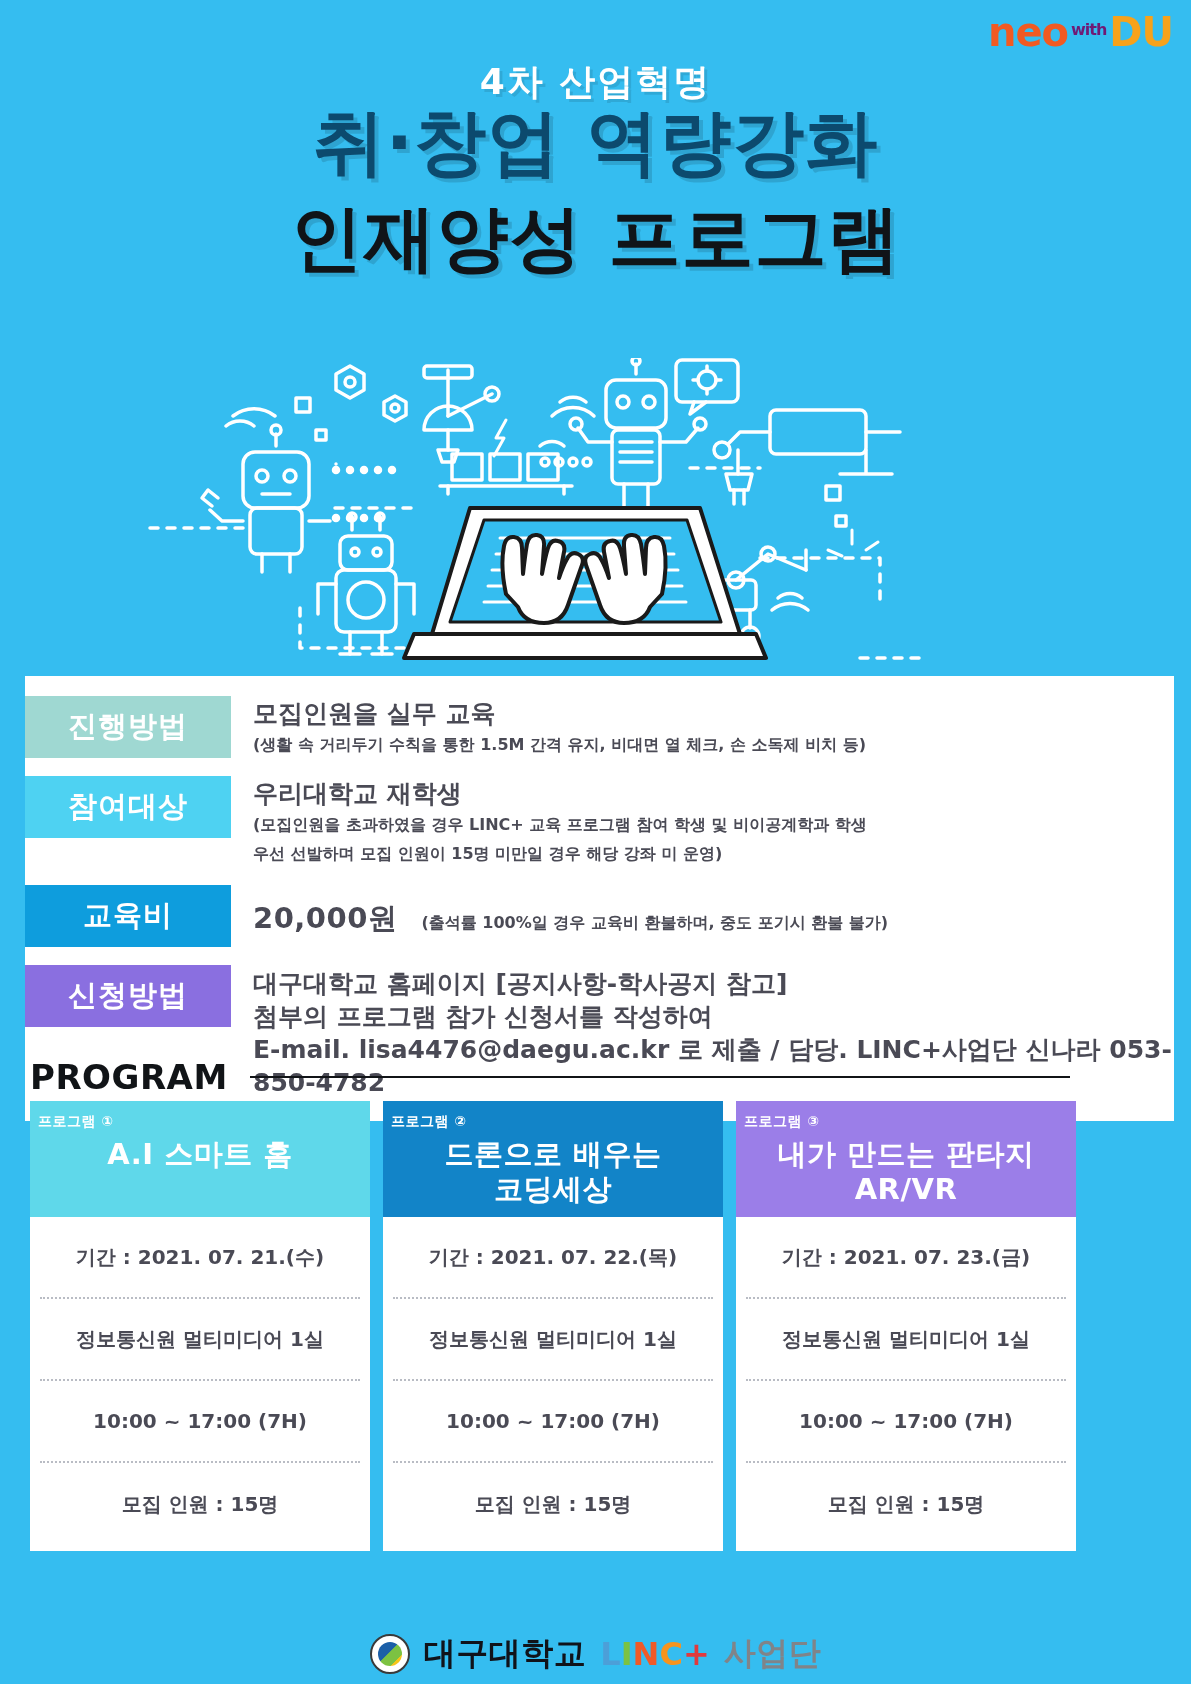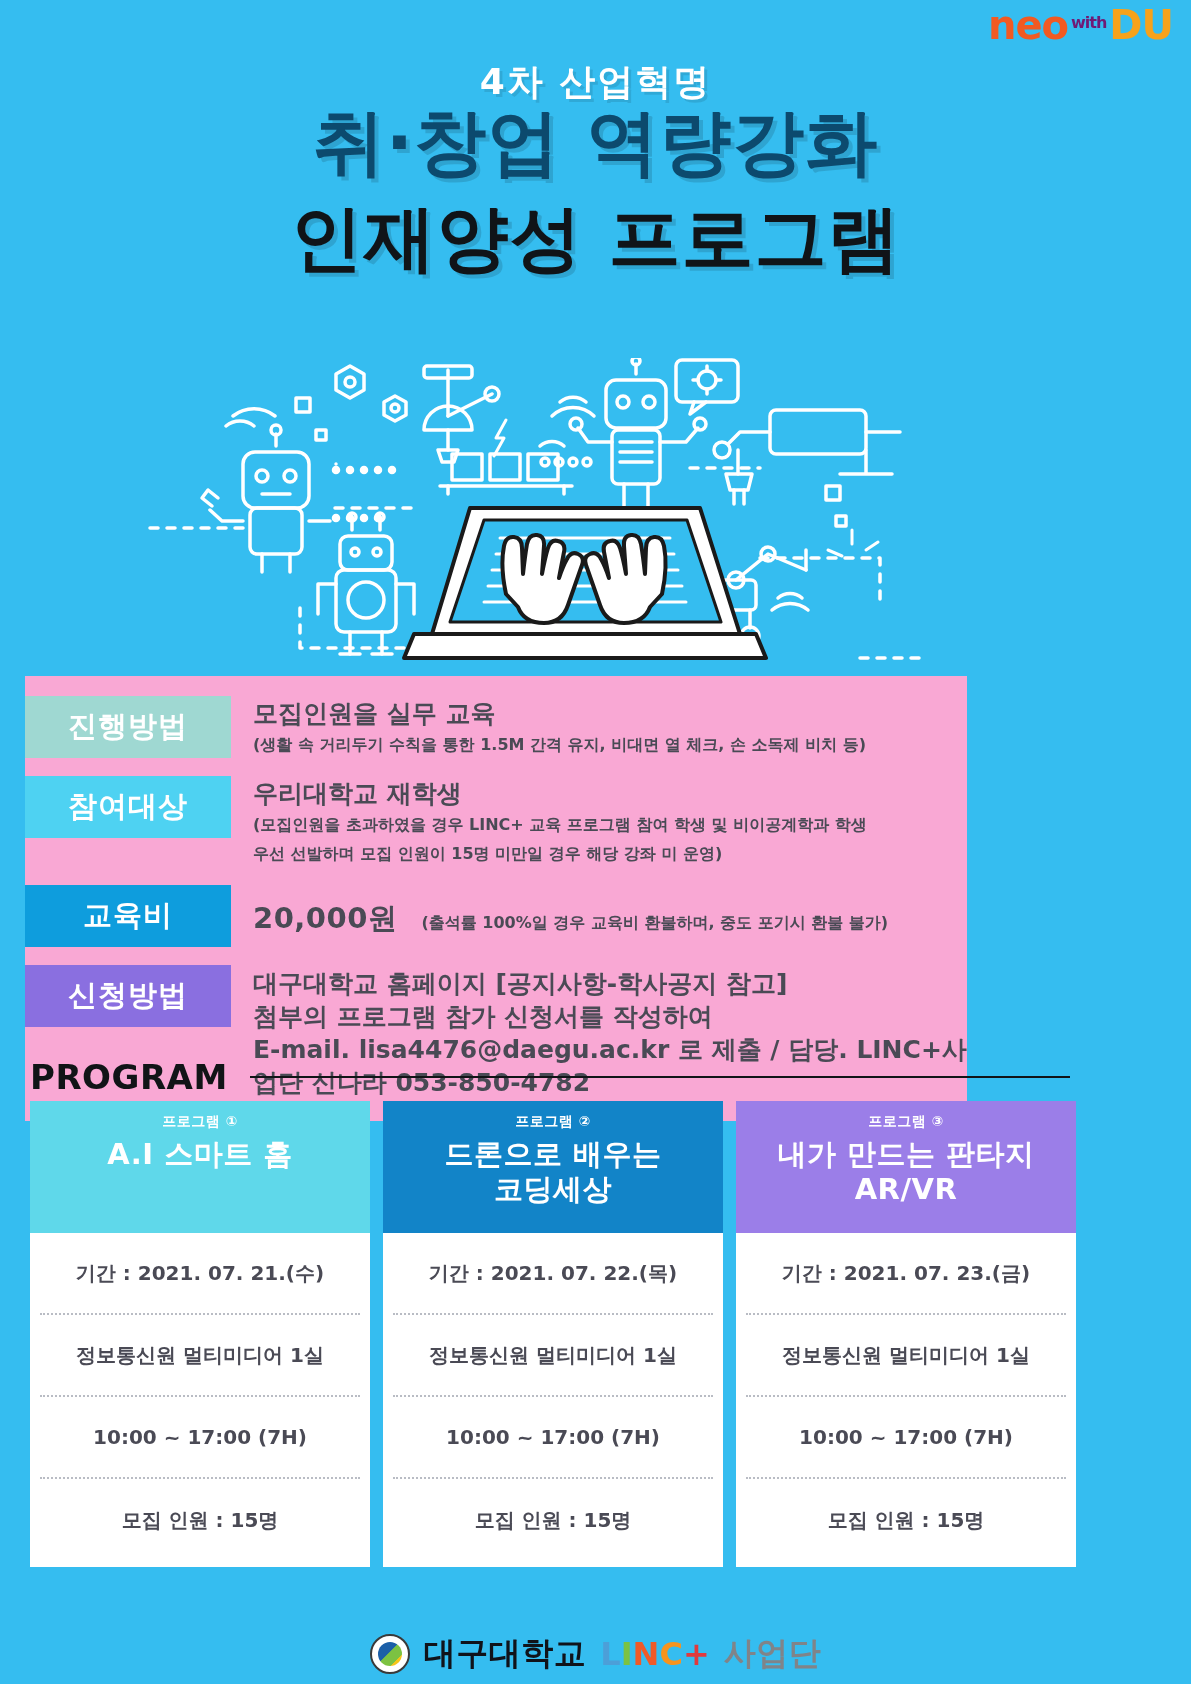--- a/index.html
+++ b/index.html
@@ -7,21 +7,21 @@
   html,body { width:1191px; height:1684px; }
   body {
     font-family:"DejaVu Sans","Liberation Sans",sans-serif;
     background:#35bdf0;
     position:relative;
     overflow:hidden;
   }
 
   
   .brand-logo{
-    position:absolute; top:5px; right:18px;
+    position:absolute; top:12px; right:18px;
     display:flex; align-items:flex-end; gap:2px;
     font-weight:bold; letter-spacing:-1px;
   }
   .brand-neo{ font-size:40px; color:#f15a22; line-height:1; font-style:normal; }
   .brand-with{ font-size:16px; color:#701a75; line-height:1; margin:0 1px 14px 1px; }
   .brand-du{ font-size:40px; color:#f7a21b; line-height:1; }
 
   
   .headline{ position:absolute; top:62px; left:0; width:100%; text-align:center; }
   .hl-kicker{
@@ -42,21 +42,21 @@
 
   
   .illustration{
     position:absolute; top:358px; left:0; width:1191px; height:322px;
   }
   .illustration svg{ display:block; width:100%; height:100%; }
 
   
   .info-panel{
     position:absolute; top:676px; left:25px;
-    width:942px; background:#f9a8d4;
+    width:1149px; background:#ffffff;
     padding:20px 0 22px 0;
   }
   .info-row{ display:flex; align-items:flex-start; min-height:62px; margin-bottom:18px; }
   .info-row:last-child{ margin-bottom:0; }
   .info-label{
     flex:0 0 206px; height:62px;
     display:flex; align-items:center; justify-content:center;
     color:#ffffff; font-size:29px; font-weight:bold; letter-spacing:1px;
   }
   .lbl-0{ background:#9fd8d2; }
@@ -80,22 +80,22 @@
   .program-title{ font-size:34px; font-weight:bold; color:#111417; letter-spacing:0.5px; }
   .program-rule{ flex:1; height:2px; background:#111417; }
 
   
   .cards{
     position:absolute; top:1101px; left:30px;
     width:1131px; display:flex; gap:13px;
   }
   .card{ width:340px; background:#ffffff; }
   .card-head{
-    height:132px; padding:10px 8px 0 8px;
-    display:flex; flex-direction:column; align-items:center; justify-content:flex-start;
+    height:116px; padding:10px 8px 0 8px;
+    display:flex; flex-direction:column; justify-content:flex-start;
     color:#ffffff;
   }
   .card-0 .card-head{ background:#5fd8ea; }
   .card-1 .card-head{ background:#1284c8; }
   .card-2 .card-head{ background:#9b7ee8; }
   .card-index{ font-size:14px; font-weight:bold; letter-spacing:0.5px; margin-top:2px; }
   .card-name{
     font-size:29px; font-weight:bold; line-height:1.2;
     text-align:center; margin-top:6px; letter-spacing:0.5px;
   }

